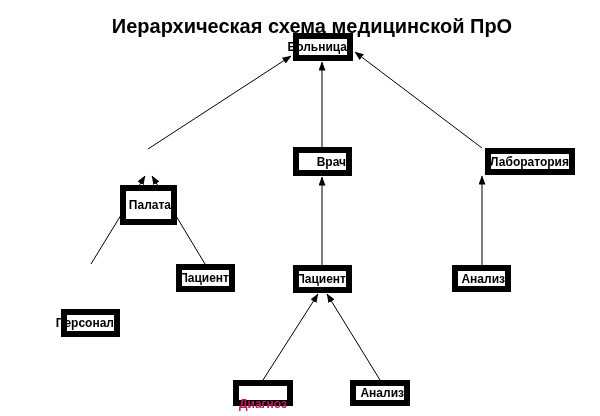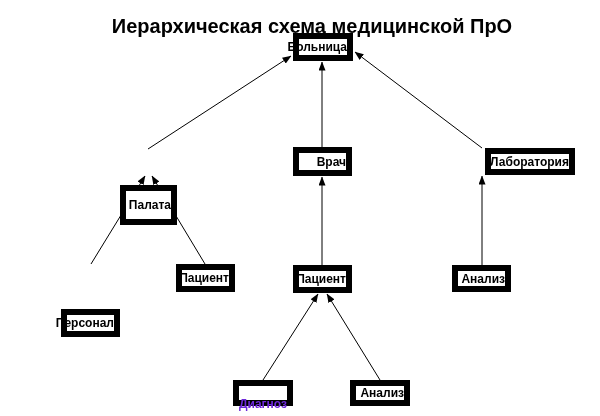--- a/index.html
+++ b/index.html
@@ -95,19 +95,19 @@
       <div class="node" style="left: 176px; top: 264px; width: 59px; height: 28px; background: rgb(255, 255, 255); border-color: rgb(0, 0, 0);">
         <span style="color: rgb(0, 0, 0);">Пациент</span>
       </div>
       <div class="node" style="left: 293px; top: 265px; width: 59px; height: 28px; background: rgb(255, 255, 255); border-color: rgb(0, 0, 0);">
         <span style="color: rgb(0, 0, 0);">Пациент</span>
       </div>
       <div class="node" style="left: 452px; top: 265px; width: 59px; height: 27px; background: rgb(255, 255, 255); border-color: rgb(0, 0, 0);">
         <span style="color: rgb(0, 0, 0);">Анализ</span>
       </div>
       <div class="node" style="left: 233px; top: 380px; width: 60px; height: 26px; background: rgb(255, 255, 255); border-color: rgb(0, 0, 0);">
-        <span style="color: #6d28d9; margin-top: 21px;">Диагноз</span>
+        <span style="color: #be185d; margin-top: 21px;">Диагноз</span>
       </div>
       <div class="node" style="left: 350px; top: 380px; width: 60px; height: 26px; background: rgb(255, 255, 255); border-color: rgb(0, 0, 0);">
         <span style="color: rgb(0, 0, 0);">Анализ</span>
       </div>
     </div>
 </div>
 
 </body></html>

